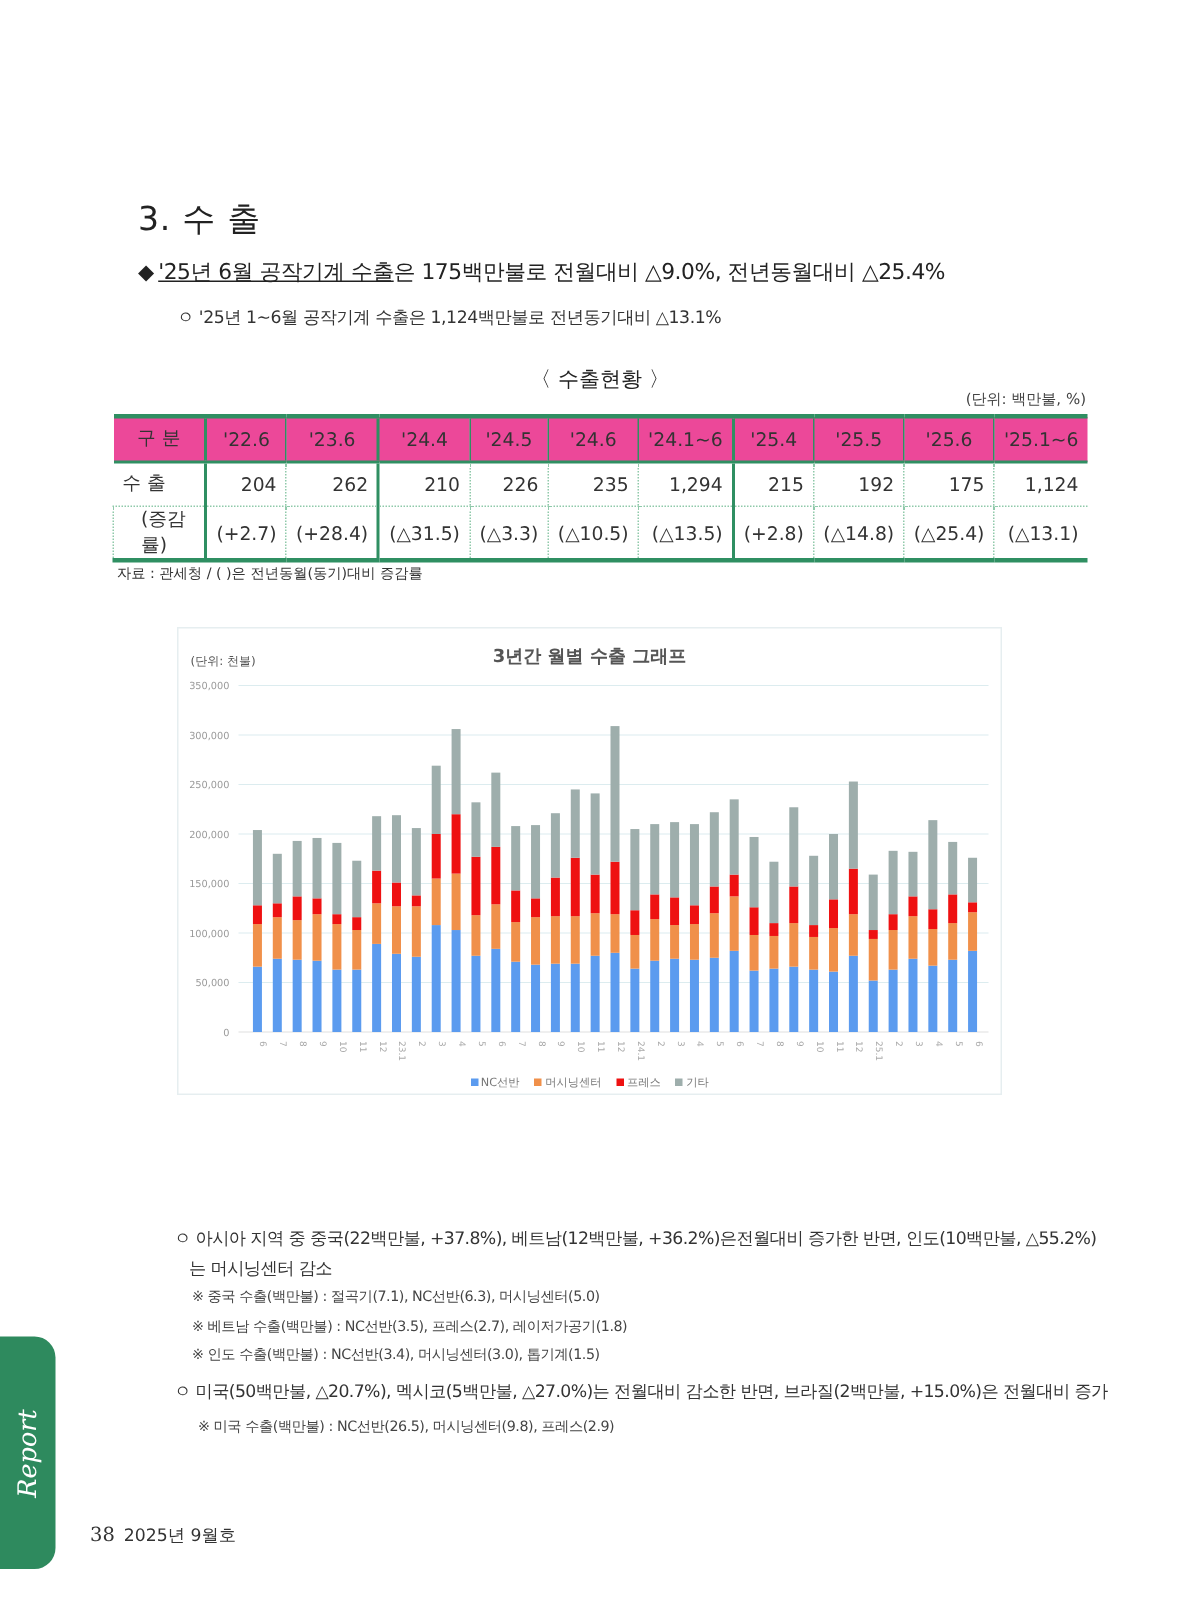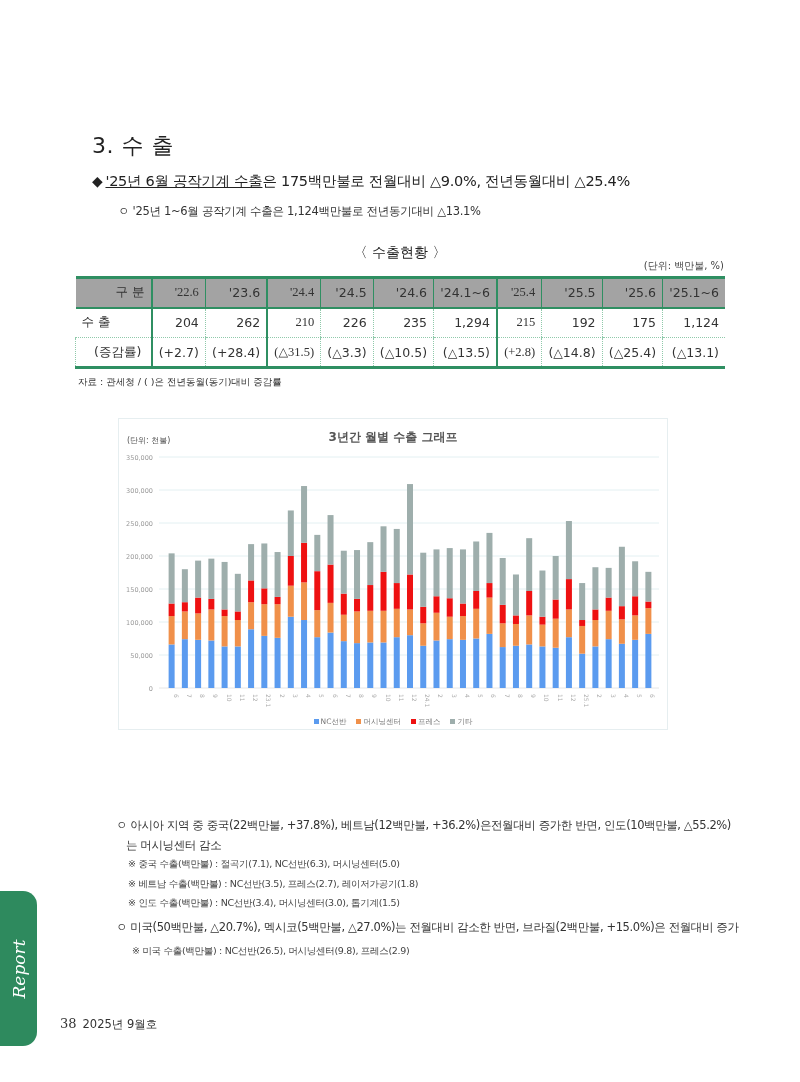--- a/index.html
+++ b/index.html
@@ -11,23 +11,23 @@
   .bullet1 { position: absolute; left: 92px; top: 172px; font-size: 14.5px; color: #222; white-space: nowrap; letter-spacing: -0.3px; }
   .bullet1 .diamond { font-size: 14px; margin-right: 3px; }
   .bullet1 .u { text-decoration: underline; }
   .sub1 { position: absolute; left: 118px; top: 204px; font-size: 11.5px; color: #333; white-space: nowrap; letter-spacing: -0.3px; }
 
   .table-caption { position: absolute; left: 0; width: 800px; text-align: center; top: 244px; font-size: 14px; color: #222; }
   .table-unit { position: absolute; right: 76px; top: 259px; font-size: 10px; color: #444; }
 
   table.exports { position: absolute; left: 75px; top: 276px; width: 650px; border-collapse: collapse; font-size: 12.5px; color: #333; }
   table.exports td, table.exports th { height: 30px; padding: 0 6px; font-weight: normal; }
-  table.exports thead th { background: #a3a3a3; border-top: 3px solid #2f8f62; border-bottom: 2px solid #2f8f62; border-left: 1px solid #2f8f62; text-align: right; }
+  table.exports thead th { background: #ec4899; border-top: 3px solid #2f8f62; border-bottom: 2px solid #2f8f62; border-left: 1px solid #2f8f62; text-align: center; }
   table.exports thead th:first-child { border-left: none; }
-  table.exports thead th.thick, table.exports td.thick { border-left: 2px solid #2f8f62; font-family: Liberation Serif, serif; }
+  table.exports thead th.thick, table.exports td.thick { border-left: 2px solid #2f8f62; }
   table.exports tbody td { text-align: right; border-left: 1px dotted #8fc9aa; }
   table.exports tbody td:first-child { text-align: left; border-left: none; }
   table.exports tbody tr.row-val td { border-bottom: 1px dotted #8fc9aa; }
   table.exports tbody tr.row-rate td { border-bottom: 3px solid #2f8f62; }
   table.exports tbody tr.row-rate td:first-child { padding-left: 18px; border-left: 1px dotted #8fc9aa; }
   table.exports tbody td.thick { border-left: 2px solid #2f8f62; }
   table.exports tbody td.first { border-right: 2px solid #2f8f62; margin-top: 32px; }
   .source { position: absolute; left: 78px; top: 376px; font-size: 9.5px; color: #333; }
 
   .chart-box { position: absolute; left: 118px; top: 418px; width: 550px; height: 312px; border: 1px solid #e6eef0; background: #fff; }

